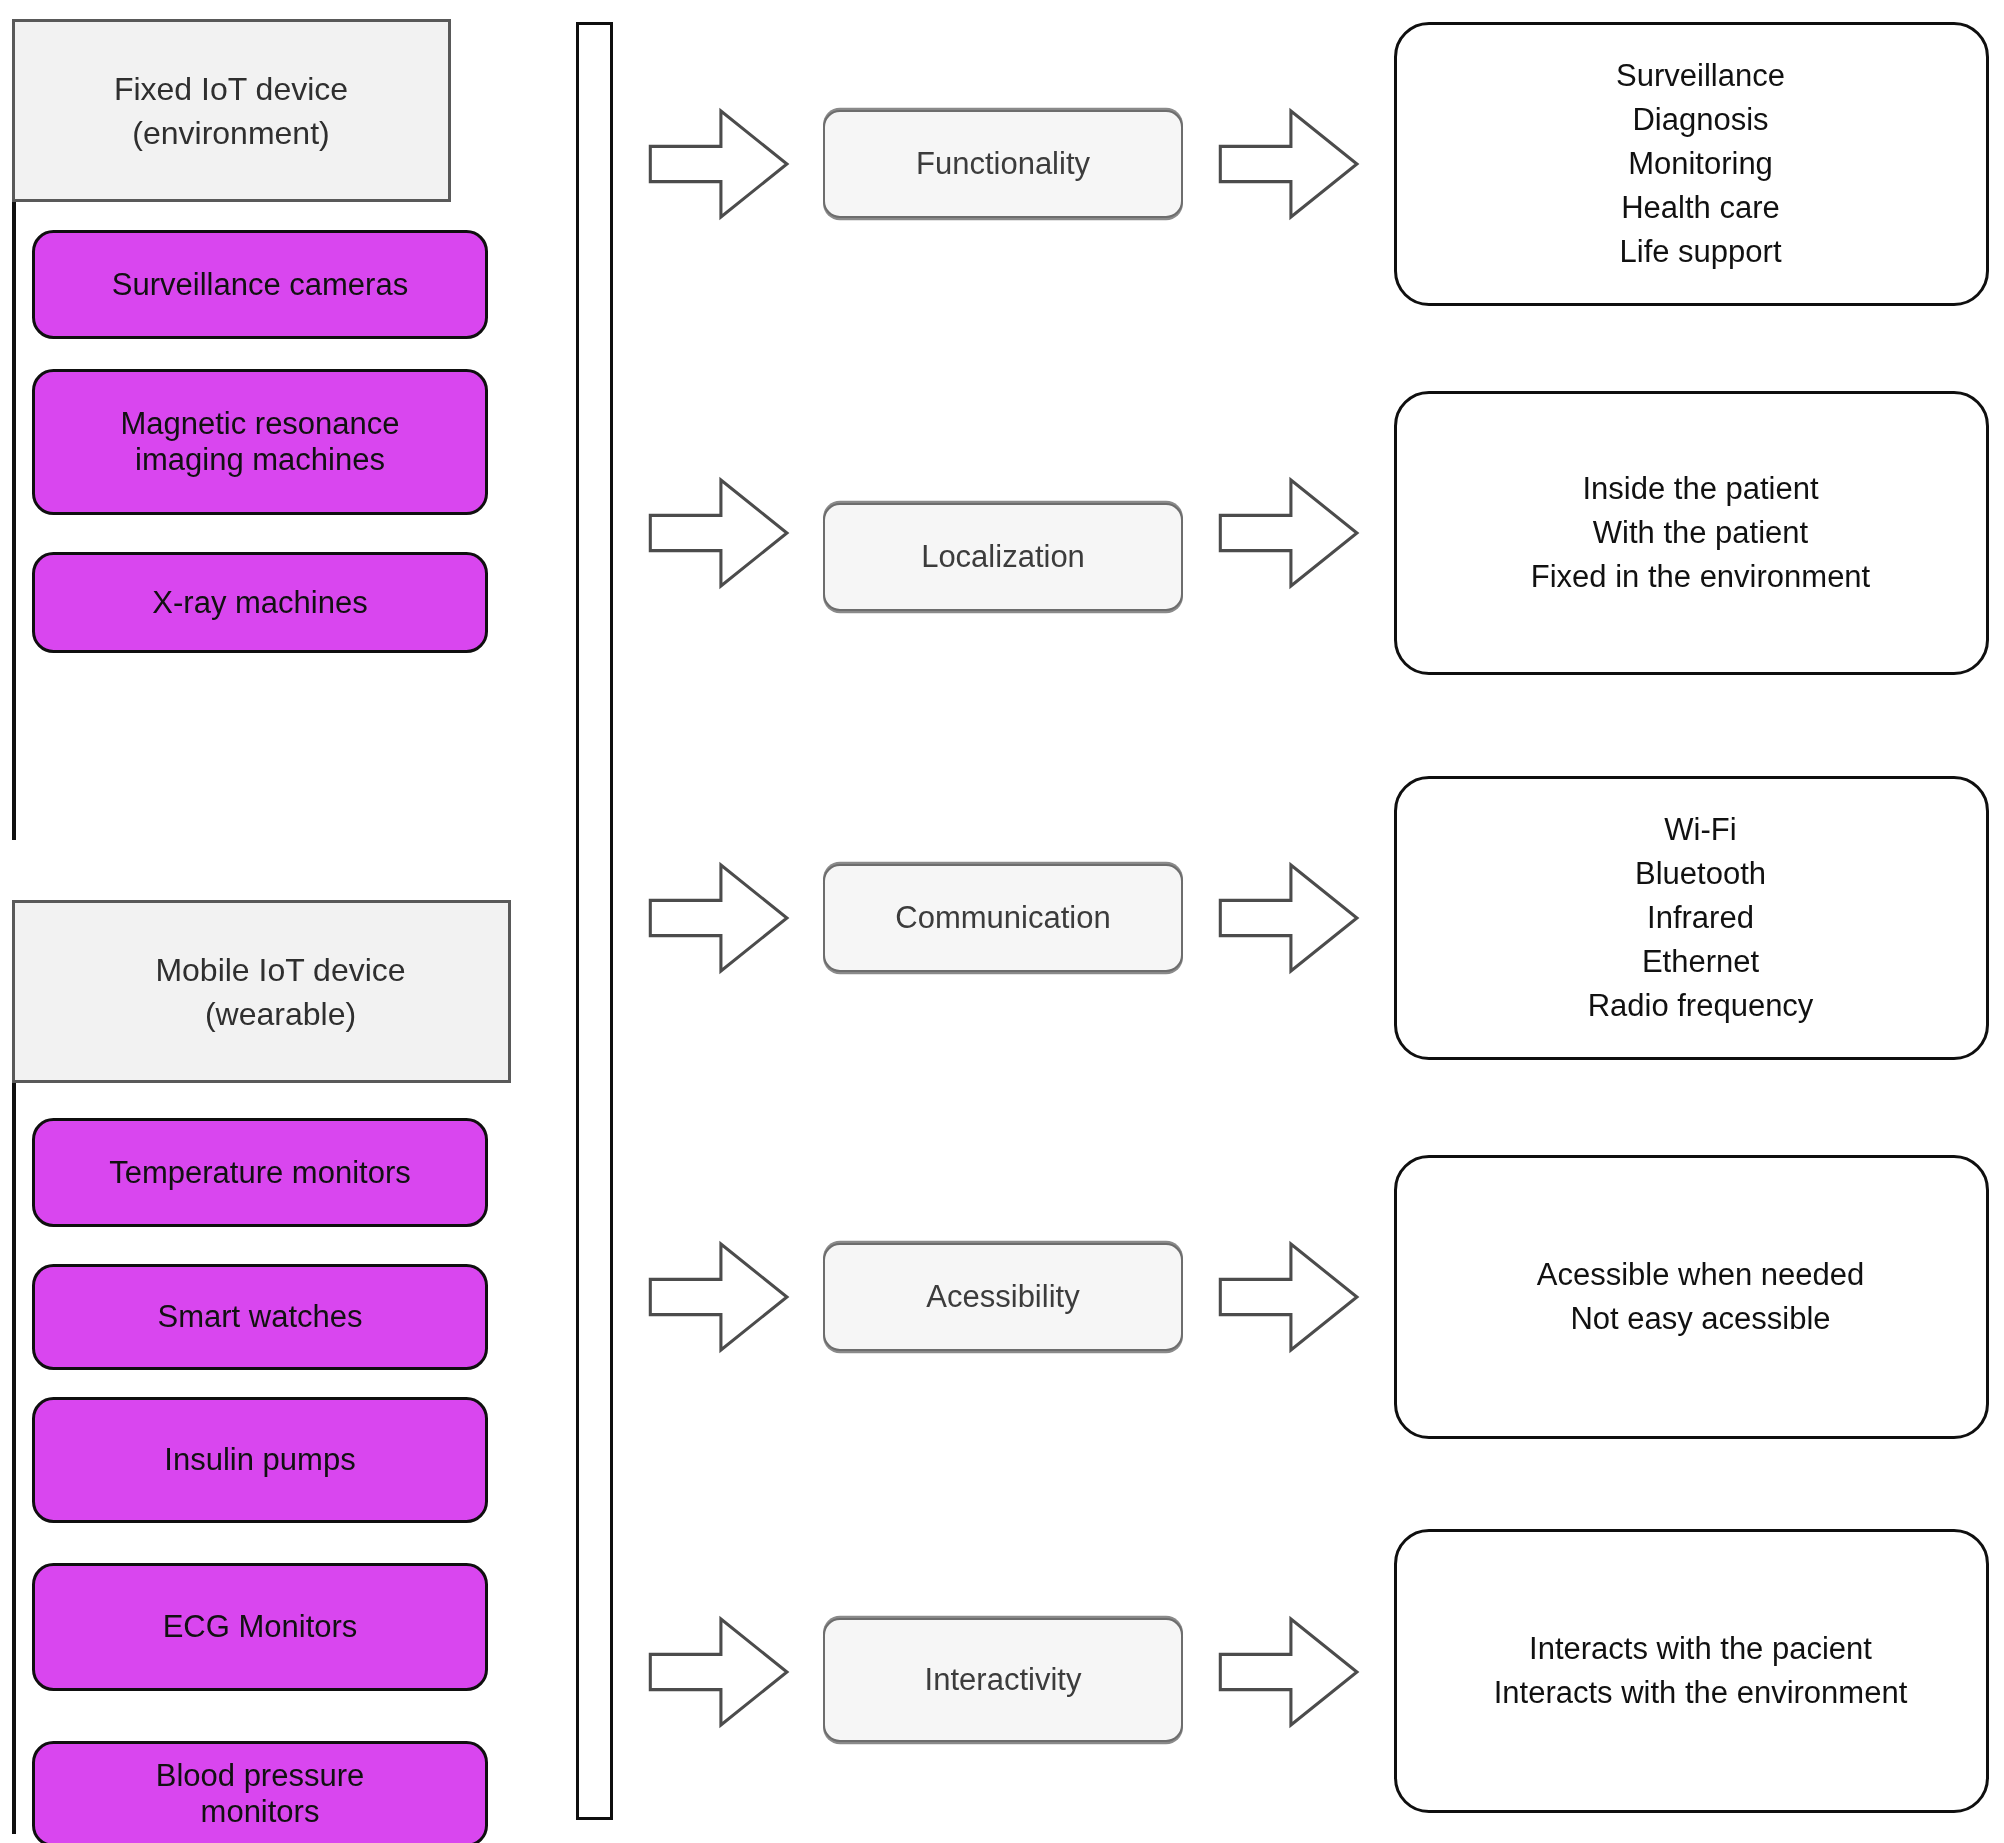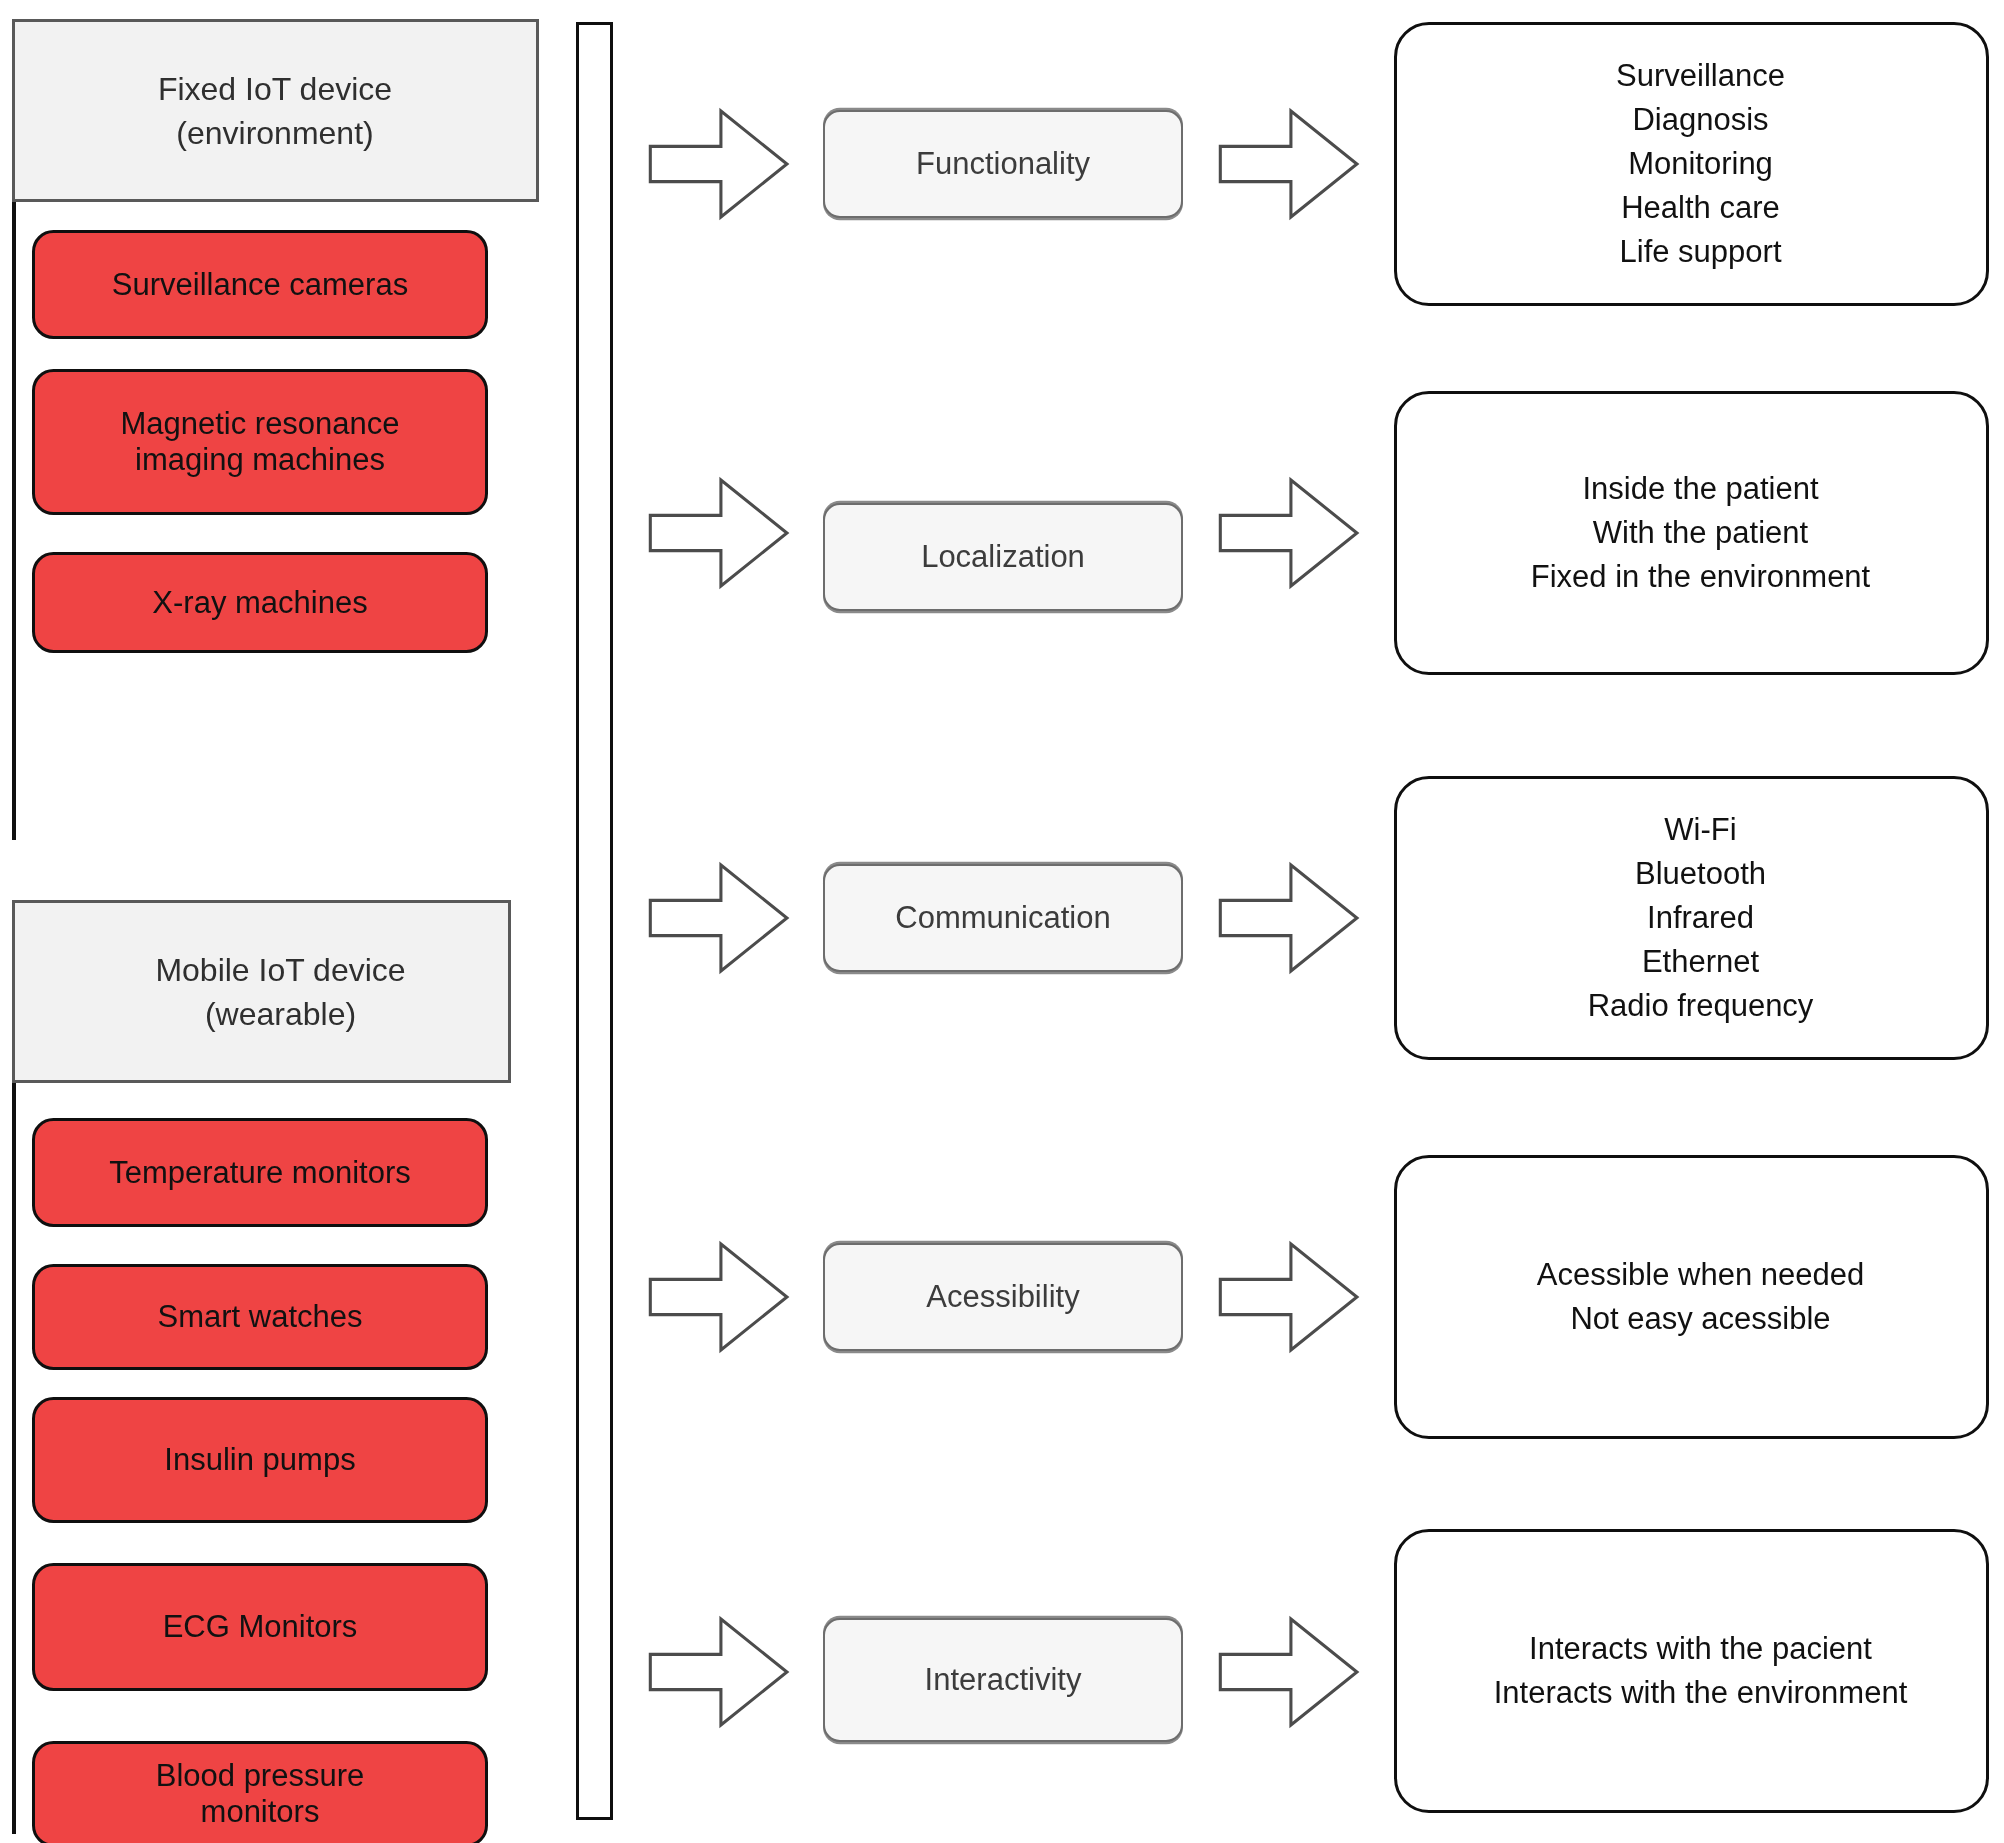--- a/index.html
+++ b/index.html
@@ -10,21 +10,21 @@
   .abs{position:absolute;box-sizing:border-box;}
   .center{display:flex;align-items:center;justify-content:center;text-align:center;}
   
   .group-header{
     background:#f2f2f2;border:3.1px solid #595959;
     font-size:32px;line-height:44px;color:#2f2f2f;
     flex-direction:column;
   }
   
   .device-box{
-    background:#ef4444;border:3.1px solid #0f0f0f;border-radius:21.5px;
+    background:#d946ef;border:3.1px solid #0f0f0f;border-radius:21.5px;
     font-size:31px;line-height:36px;color:#111;
   }
   .device-box .wrap-narrow{max-width:330px;display:inline-block;}
   
   .bracket{background:#0f0f0f;}
   
   .divider{background:#ffffff;border:3.8px solid #0f0f0f;}
   
   .category-box{
     background:#f6f6f6;border:2.3px solid #6d6d6d;border-radius:17px;
@@ -39,21 +39,21 @@
     padding-left:18px;
   }
   .outcome-box span{display:block;}
   .arrow-svg{display:block;}
 </style>
 </head>
 <body>
 
 <div id="canvas">
 
-  <div class="abs center group-header" style="left:11.5px;top:19px;width:527px;height:183px;">
+  <div class="abs center group-header" style="left:11.5px;top:19px;width:439px;height:183px;">
     <span>Fixed IoT device</span>
     <span>(environment)</span>
   </div>
   <div class="abs bracket" style="left:11.5px;top:202px;width:4.6px;height:638px;"></div>
 
   <div class="abs center device-box" style="left:32px;top:230px;width:456px;height:109px;">
     <span>Surveillance cameras</span>
   </div>
   <div class="abs center device-box" style="left:32px;top:369px;width:456px;height:146px;">
     <span class="wrap-narrow">Magnetic resonance imaging machines</span>

